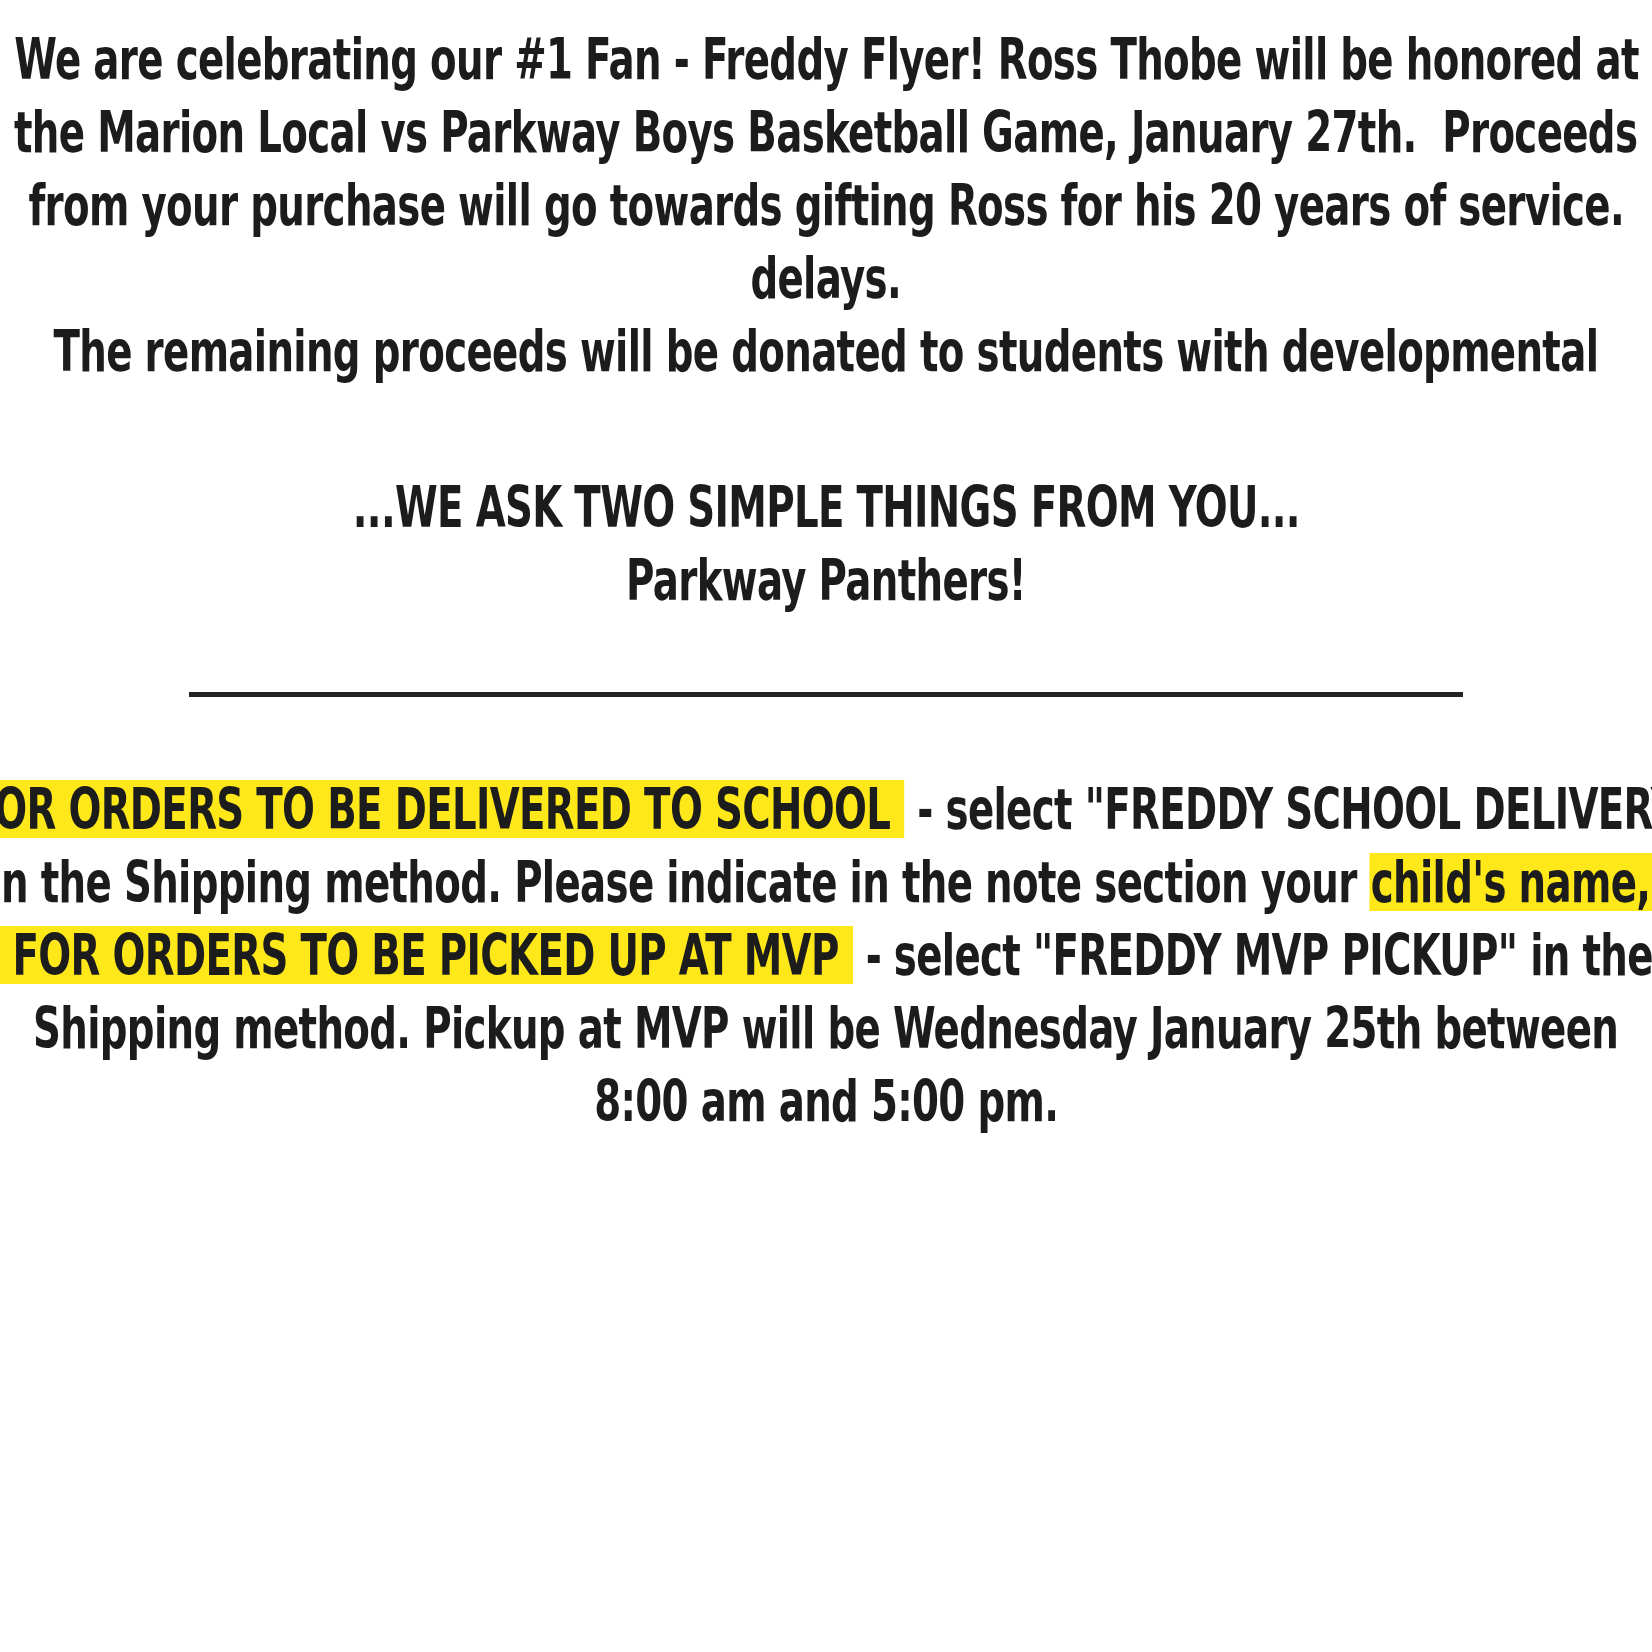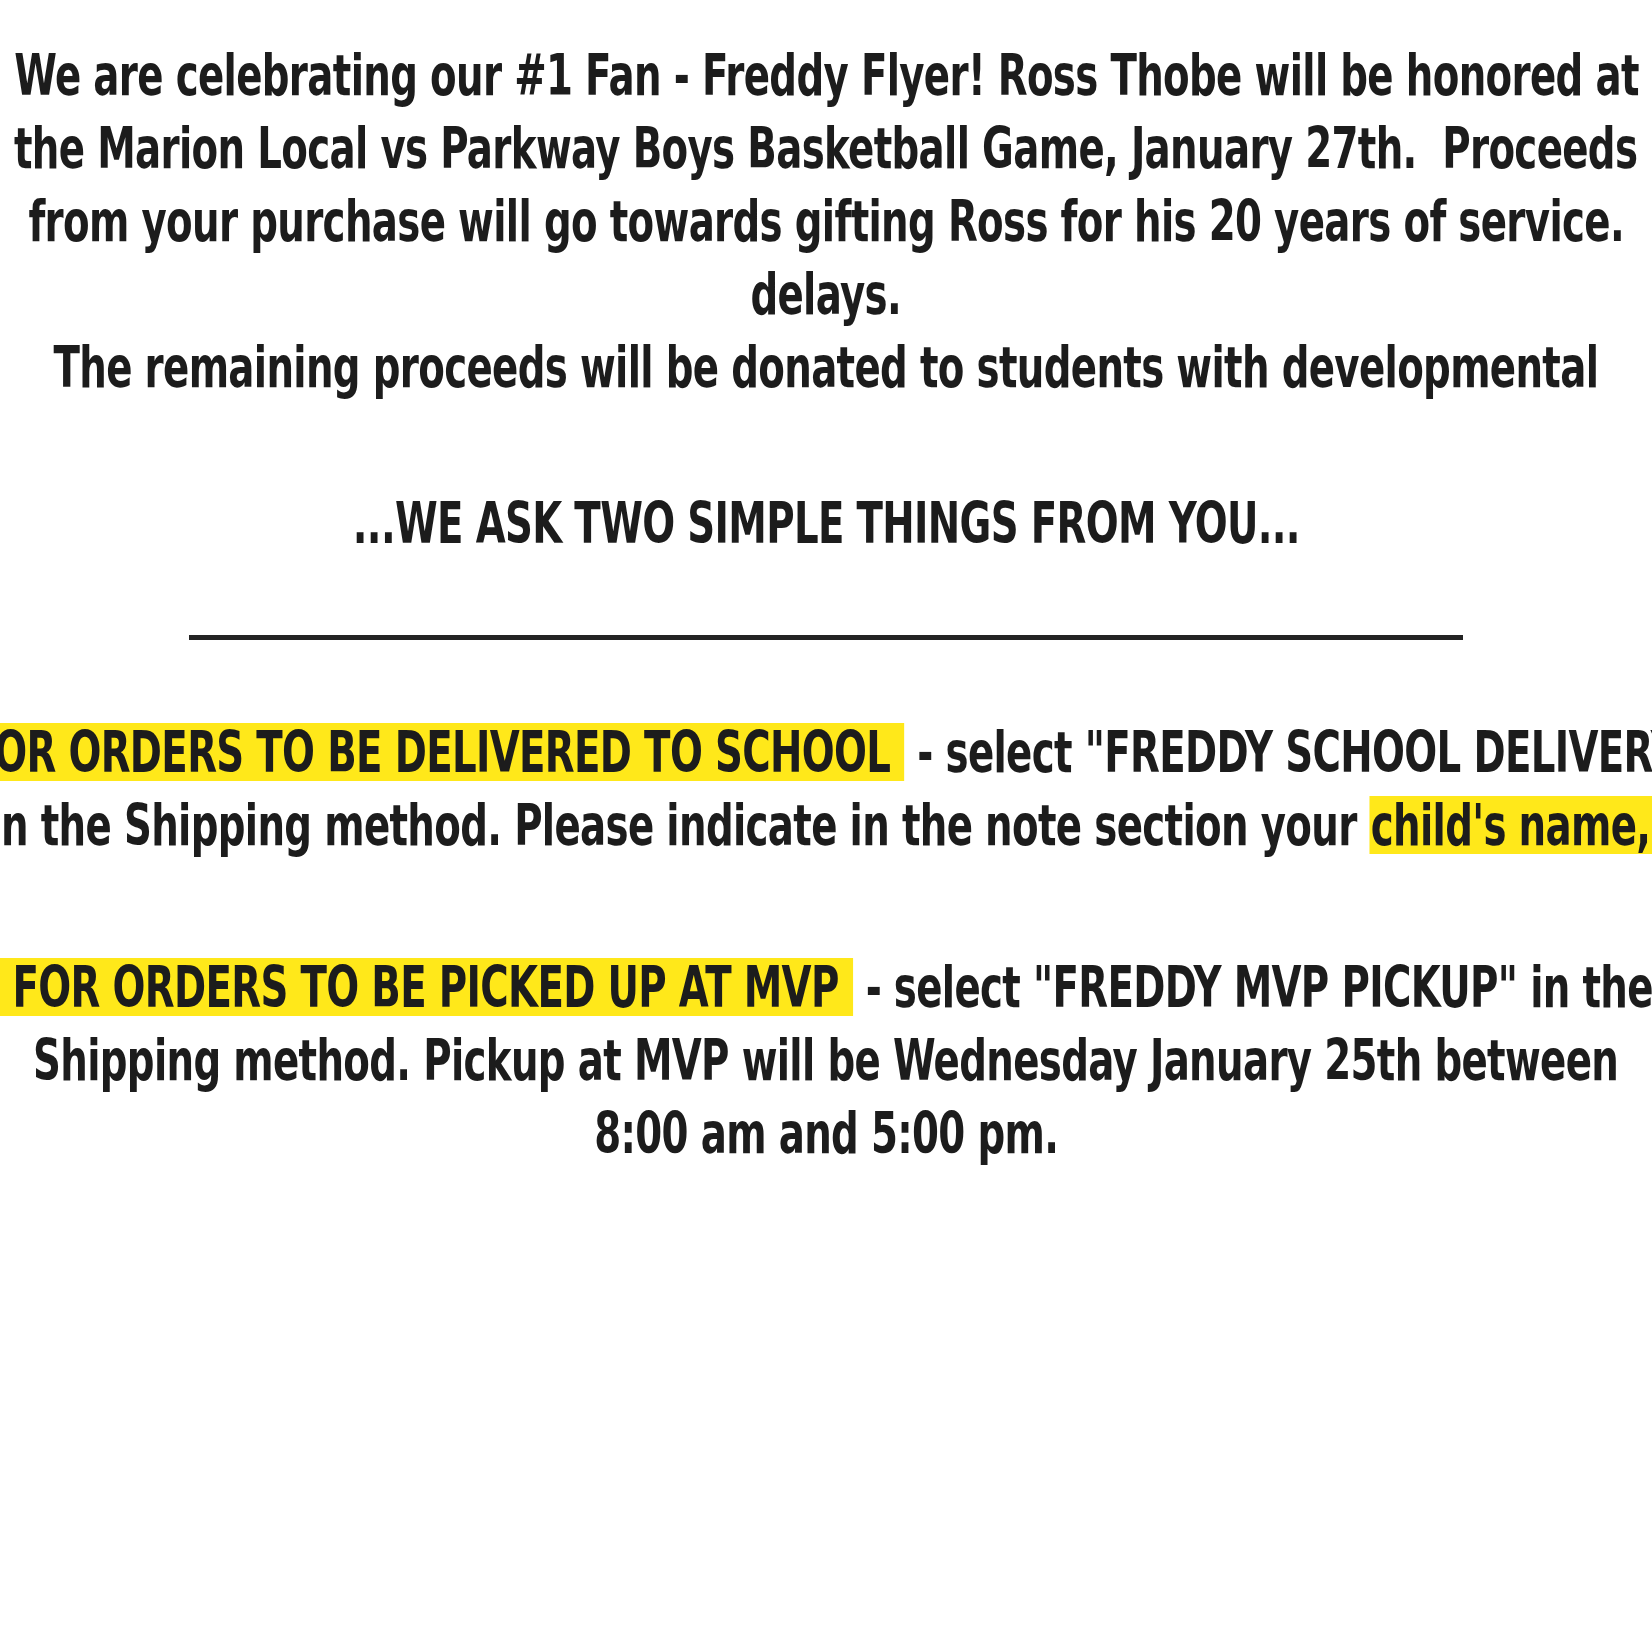--- a/index.html
+++ b/index.html
@@ -11,21 +11,21 @@
   html, body { margin: 0; padding: 0; }
   body {
     width: 1652px;
     height: 1652px;
     background: var(--page-bg);
     color: var(--text-color);
     font-family: "DejaVu Sans", "Liberation Sans", sans-serif;
     font-weight: 700;
     overflow: hidden;
   }
-  .page { padding-top: 39px; }
+  .page { padding-top: 23px; }
   .block { }
   .line {
     display: flex;
     justify-content: center;
     align-items: center;
     height: 73px;
     overflow: visible;
   }
   .line-inner {
     white-space: pre;
@@ -42,21 +42,21 @@
     padding: 0 2px;
   }
   .divider {
     width: 1274px;
     height: 5px;
     background: #232323;
     margin: 75px auto 11px auto;
   }
   .gap-a { margin-top: 83px; }
   .gap-c { margin-top: 76px; }
-  .gap-d { margin-top: 89px; }
+  .gap-d { }
 </style>
 </head>
 <body>
 
 <main class="page">
   <section class="block">
       <div class="line">
         <span class="line-inner"><span>We are celebrating our #1 Fan - Freddy Flyer! Ross Thobe will be honored at</span></span>
       </div>
       <div class="line">
@@ -69,20 +69,23 @@
         <span class="line-inner"><span>delays.</span></span>
       </div>
       <div class="line">
         <span class="line-inner"><span>The remaining proceeds will be donated to students with developmental</span></span>
       </div>
     </section>
   <section class="block gap-a">
       <div class="line">
         <span class="line-inner"><span>...WE ASK TWO SIMPLE THINGS FROM YOU...</span></span>
       </div>
+      <div class="line">
+        <span class="line-inner"><span>Parkway Panthers!</span></span>
+      </div>
     </section>
   <div class="divider"></div>
   <section class="block gap-c">
       <div class="line">
         <span class="line-inner"><span class="hl"> FOR ORDERS TO BE DELIVERED TO SCHOOL </span><span> - select "FREDDY SCHOOL DELIVERY"</span></span>
       </div>
       <div class="line">
         <span class="line-inner"><span>in the Shipping method. Please indicate in the note section your </span><span class="hl">child's name, </span></span>
       </div>
     </section>

